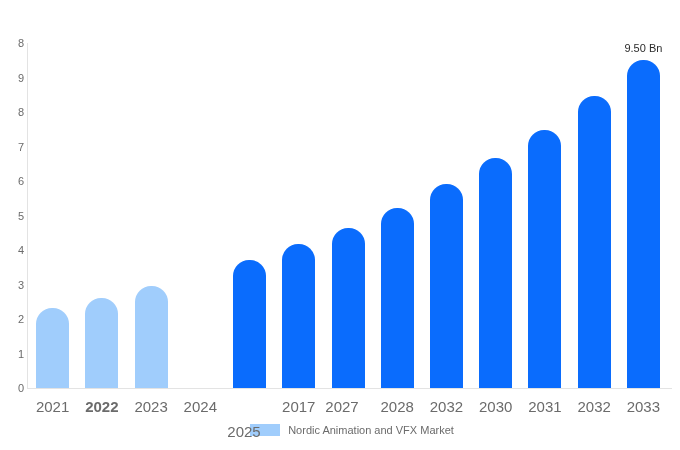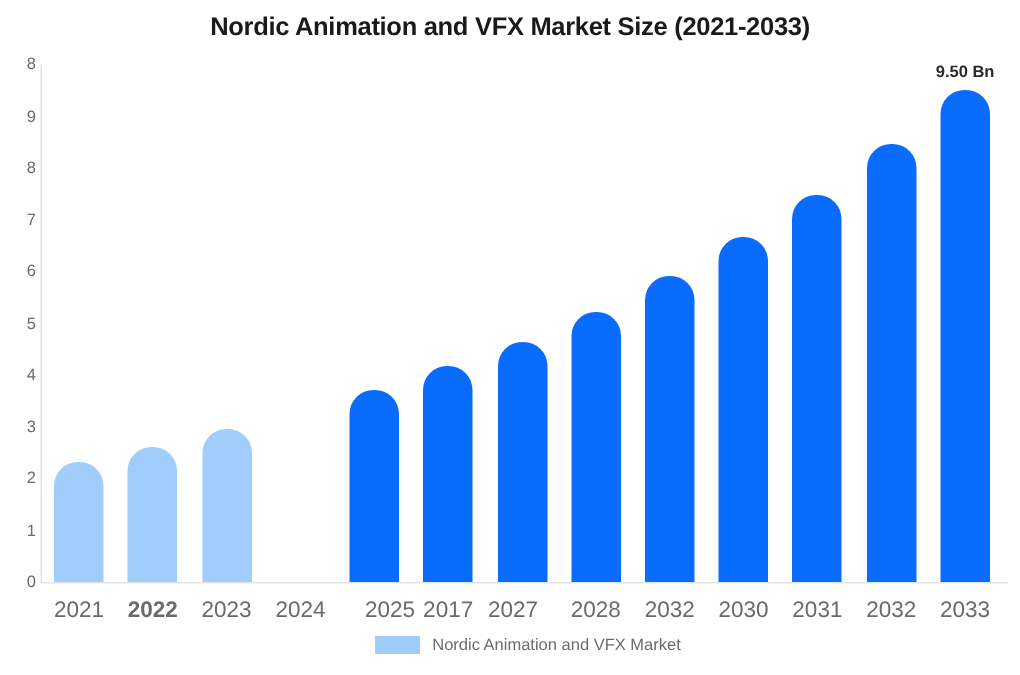--- a/index.html
+++ b/index.html
@@ -80,21 +80,21 @@
     bottom: 0;
     left: 0;
     width: 33px;
     border-radius: 16px 16px 0 0;
   }
   .bar-value-label {
     position: absolute;
     left: 50%;
     transform: translateX(-50%);
     font-size: 11px;
-    font-weight: bold;
+    font-weight: normal;
     color: #2b2b2b;
     white-space: nowrap;
   }
   .x-tick-label {
     position: absolute;
     top: 398px;
     width: 60px;
     text-align: center;
     font-size: 15px;
     color: #6b6b6b;
@@ -117,21 +117,20 @@
   #legend-label {
     font-size: 11px;
     color: #6b6b6b;
   }
 </style>
 </head>
 <body>
 
 <div id="chart-root">
 
-  <div id="chart-title">Nordic Animation and VFX Market Size (2021-2033)</div>
 
   <div id="y-axis">
       <div class="y-tick-label" style="top: 388px;">0</div>
       <div class="y-tick-label" style="top: 353.5px;">1</div>
       <div class="y-tick-label" style="top: 319px;">2</div>
       <div class="y-tick-label" style="top: 284.5px;">3</div>
       <div class="y-tick-label" style="top: 250px;">4</div>
       <div class="y-tick-label" style="top: 215.5px;">5</div>
       <div class="y-tick-label" style="top: 181px;">6</div>
       <div class="y-tick-label" style="top: 146.5px;">7</div>
@@ -184,21 +183,21 @@
 
   <div id="legend">
     <span id="legend-swatch" style="background: rgb(160, 205, 252);"></span>
     <span id="legend-label">Nordic Animation and VFX Market</span>
   </div>
 
 <div class="x-tick-label" style="left: 22.6154px;">2021</div>
     <div class="x-tick-label" style="left: 71.8462px; font-weight: bold;">2022</div>
     <div class="x-tick-label" style="left: 121.077px;">2023</div>
     <div class="x-tick-label" style="left: 170.308px;">2024</div>
-    <div class="x-tick-label" style="left: 230px;">2025</div>
+    <div class="x-tick-label" style="left: 214px; margin-top: 25px;">2025</div>
     <div class="x-tick-label" style="left: 268.769px;">2017</div>
     <div class="x-tick-label" style="left: 312px;">2027</div>
     <div class="x-tick-label" style="left: 367.231px;">2028</div>
     <div class="x-tick-label" style="left: 416.462px;">2032</div>
     <div class="x-tick-label" style="left: 465.692px;">2030</div>
     <div class="x-tick-label" style="left: 514.923px;">2031</div>
     <div class="x-tick-label" style="left: 564.154px;">2032</div>
     <div class="x-tick-label" style="left: 613.385px;">2033</div>
   </div>
 

